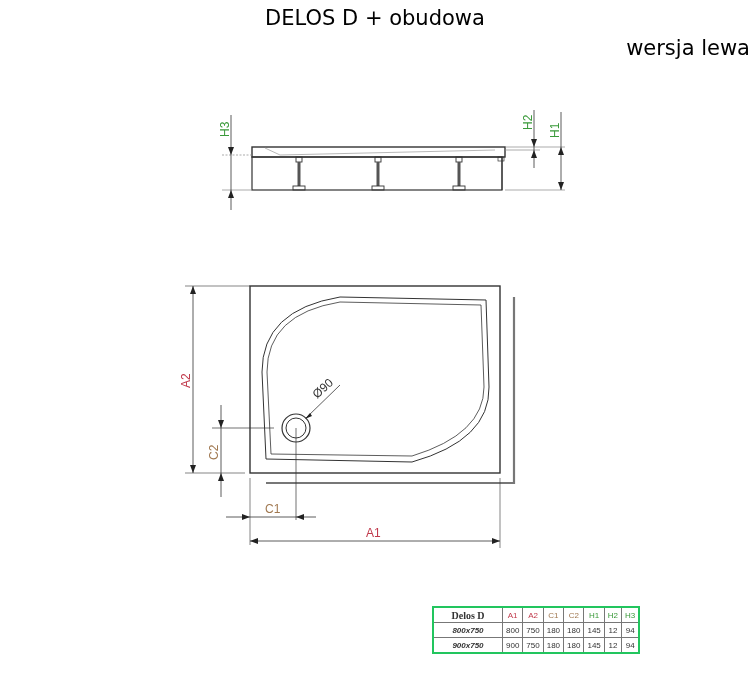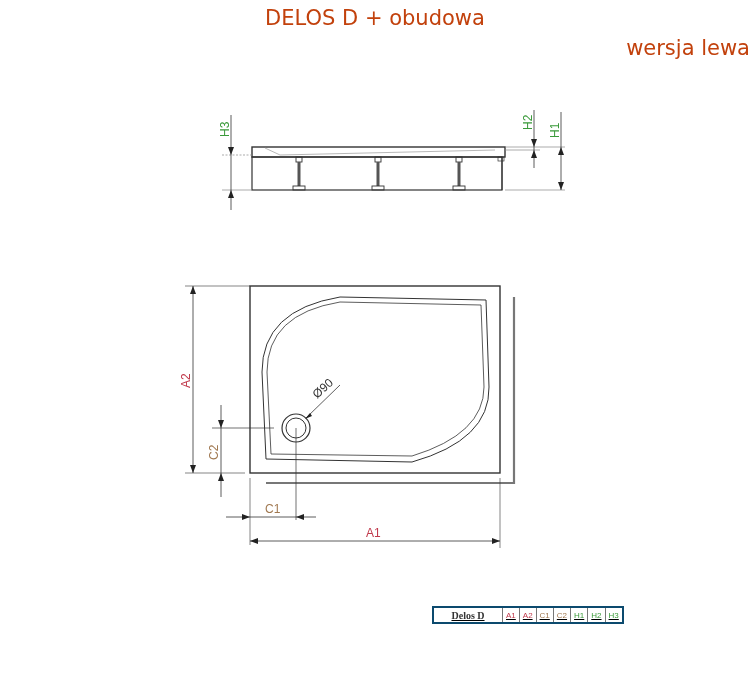--- a/index.html
+++ b/index.html
@@ -1,26 +1,26 @@
 <!DOCTYPE html>
 <html><head>
 <meta charset="utf-8">
 <style>
   html, body { margin:0; padding:0; background:#ffffff; }
   body { width:750px; height:680px; position:relative; overflow:hidden; font-family:"Liberation Sans", sans-serif; }
-  .title { position:absolute; left:0; width:750px; text-align:center; font-family:"DejaVu Sans", sans-serif; font-size:21px; color:#c2410c; }
+  .title { position:absolute; left:0; width:750px; text-align:center; font-family:"DejaVu Sans", sans-serif; font-size:21px; color:#000000; }
   .t1 { top:6px; }
   .t2 { top:36px;text-align:right; }
   svg.drawing { position:absolute; left:0; top:0; }
   .lbl { font-family:"Liberation Sans", sans-serif; font-size:12px; }
   table.spec { position:absolute; left:432px; top:606px; border-collapse:collapse; font-size:8px; }
   table.spec td, table.spec th { border:1px solid #777; text-align:center; padding:0 3px; height:14px; color:#333; font-weight:normal; }
   table.spec th.model { font-family:"Liberation Serif", serif; font-weight:bold; font-size:10px; width:62px; }
   table.spec td.model { font-family:"Liberation Sans", sans-serif; font-style:italic; font-weight:bold; font-size:8px; }
-  table.spec { border:2px solid #0c4a6e;text-decoration:underline; }
+  table.spec { border:2px solid #22c55e; }
 </style>
 </head>
 <body>
 
 <div class="title t1">DELOS D + obudowa</div>
 <div class="title t2">wersja lewa</div>
 
 <svg class="drawing" width="750" height="680" viewBox="0 0 750 680">
 
   <g stroke="#333" fill="none" stroke-width="1">
@@ -122,14 +122,34 @@
       <tr>
     <th class="model">Delos D</th>
     <th style="color:#c0394b">A1</th>
     <th style="color:#c0394b">A2</th>
     <th style="color:#a07850">C1</th>
     <th style="color:#a07850">C2</th>
     <th style="color:#3a9a3a">H1</th>
     <th style="color:#3a9a3a">H2</th>
     <th style="color:#3a9a3a">H3</th>
   </tr>
+  <tr>
+    <td class="model">800x750</td>
+    <td>800</td>
+    <td>750</td>
+    <td>180</td>
+    <td>180</td>
+    <td>145</td>
+    <td>12</td>
+    <td>94</td>
+  </tr>
+  <tr>
+    <td class="model">900x750</td>
+    <td>900</td>
+    <td>750</td>
+    <td>180</td>
+    <td>180</td>
+    <td>145</td>
+    <td>12</td>
+    <td>94</td>
+  </tr>
 </tbody>
   </table>
 
 </body></html>

